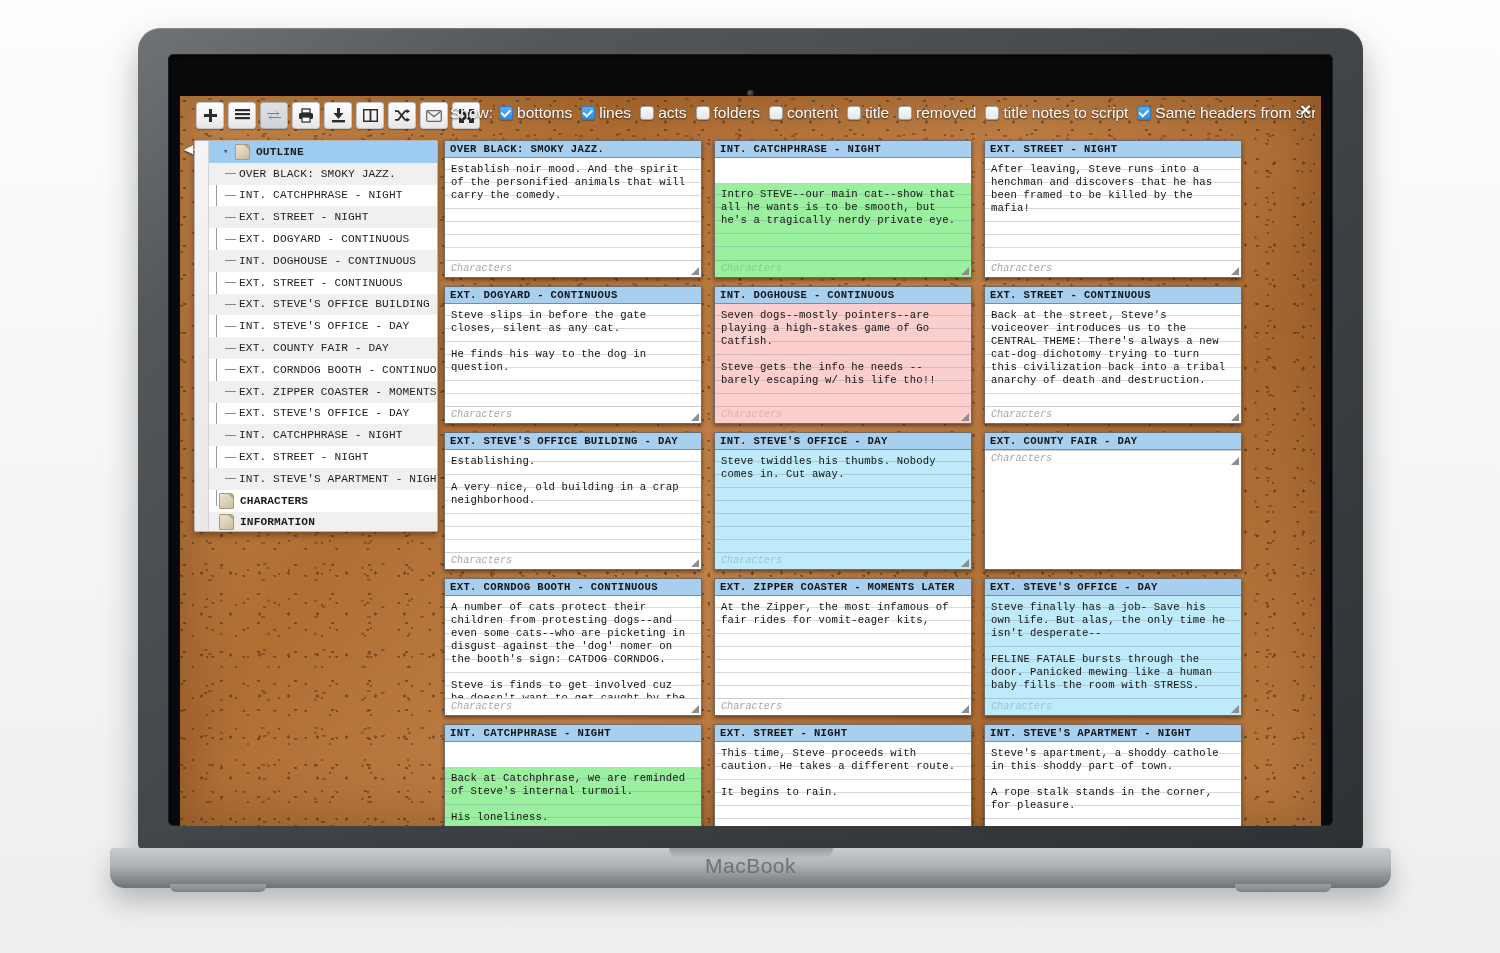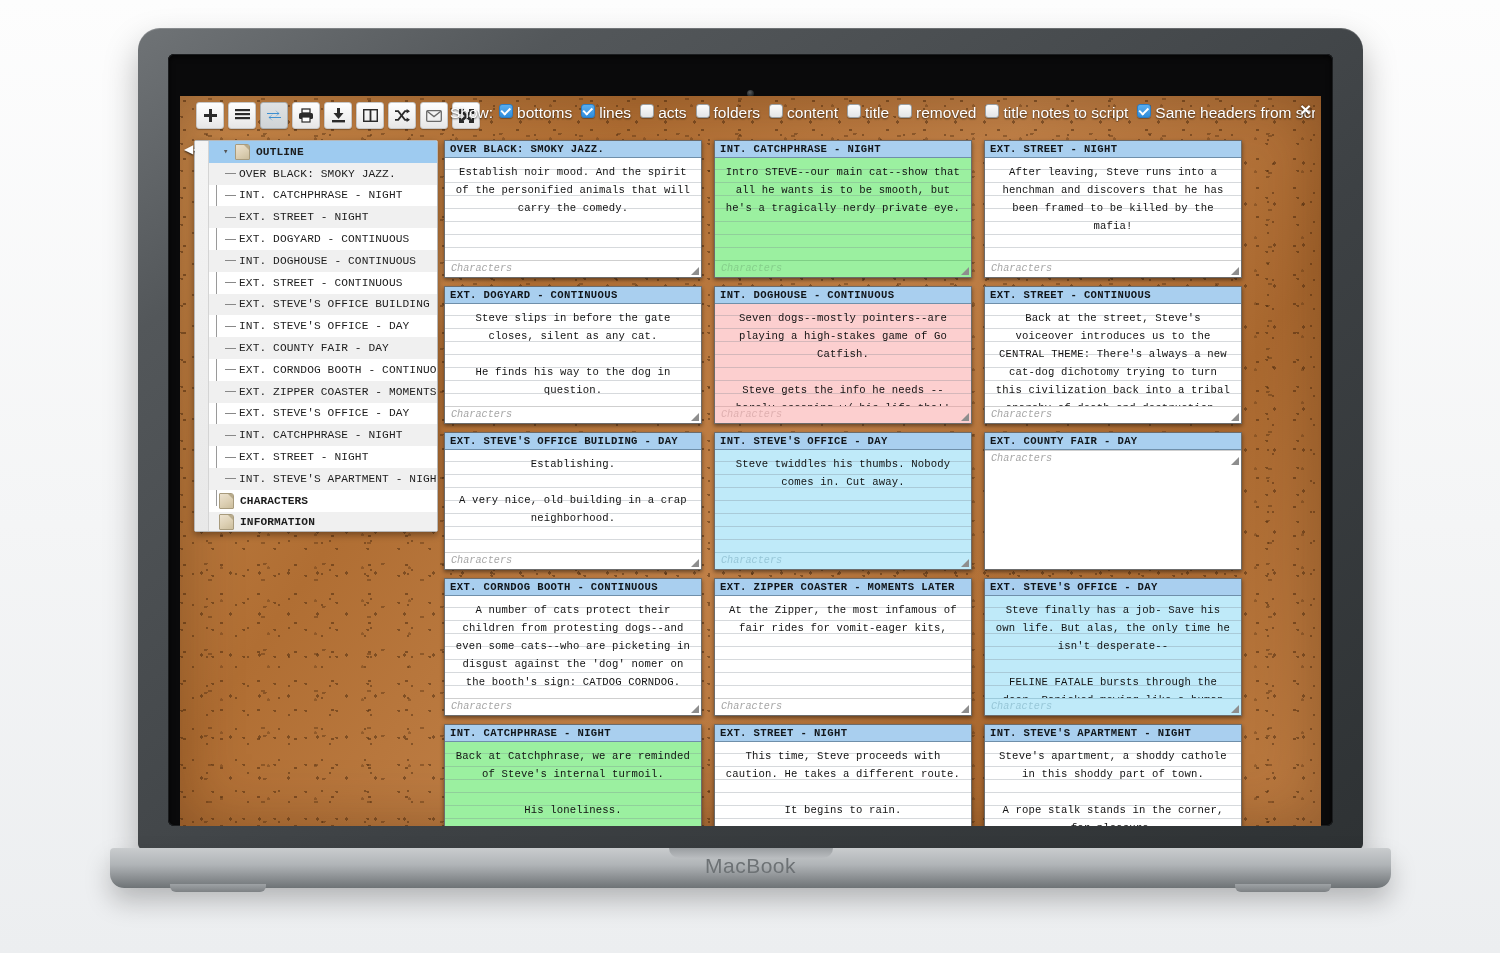--- a/index.html
+++ b/index.html
@@ -143,21 +143,21 @@
   .show-bar {
     position: absolute; left: 270px; top: 8px; right: 6px;
     display: flex; align-items: center;
     white-space: nowrap;
     color: #ffffff;
     font-size: 15.5px;
     text-shadow: 0 1px 2px rgba(0,0,0,.75);
     overflow: hidden;
   }
   .show-label { margin-right: 6px; }
-  .chk-item { display: flex; align-items: flex-start; margin-right: 9px; }
+  .chk-item { display: flex; align-items: center; margin-right: 9px; }
   .chk {
     width: 14px; height: 14px;
     border-radius: 3px;
     border: 1px solid #9aa0a4;
     background: linear-gradient(180deg,#fbfbfb,#e3e5e7);
     margin-right: 4px;
     display: inline-flex; align-items: center; justify-content: center;
     flex: 0 0 auto;
     cursor: pointer;
     box-shadow: 0 1px 1px rgba(0,0,0,.3);
@@ -292,30 +292,29 @@
     padding: 2px 0 0 5px;
     white-space: nowrap;
     overflow: hidden;
   }
   .card-body {
     flex: 1 1 auto;
     position: relative;
     overflow: hidden;
     padding: 5px 6px 0 6px;
     font-size: 10.6px;
-    line-height: 18px;
+    line-height: 13px;
     color: #121212;
     letter-spacing: .15px;
     background-image: repeating-linear-gradient(
       to bottom,
       transparent 0px, transparent 12px,
       rgba(120,130,140,.30) 12px, rgba(120,130,140,.30) 13px);
     background-position: 0 -1px;
     white-space: pre-wrap;
-    text-align: center;
   }
   .card-foot {
     flex: 0 0 auto;
     height: 17px;
     border-top: 1px solid #cfcfcf;
     font-size: 10.2px;
     font-style: italic;
     color: #a7a7a7;
     padding: 2px 0 0 6px;
     position: relative;
@@ -324,21 +323,21 @@
   .grip {
     position: absolute;
     right: 2px; bottom: 2px;
     width: 0; height: 0;
     border-style: solid;
     border-width: 0 0 8px 8px;
     border-color: transparent transparent #8e8e8e transparent;
     cursor: nwse-resize;
   }
   
-  .card.green .card-body { background-color: #9bf0a0; }
+  .card.green .card-body { background-color: #9bf0a0; margin-top: 25px; }
   .card.green .card-foot { background-color: #9bf0a0; color: #86cf8b; border-top-color: #7fcf86; }
   .card.pink  .card-body { background-color: #fccfcf; }
   .card.pink  .card-foot { background-color: #fccfcf; color: #dfb0b0; border-top-color: #e0b4b4; }
   .card.blue  .card-body { background-color: #bfeaf9; }
   .card.blue  .card-foot { background-color: #bfeaf9; color: #98c7d8; border-top-color: #9ccadb; }
 </style>
 </head>
 <body>
 
 <div id="page">

